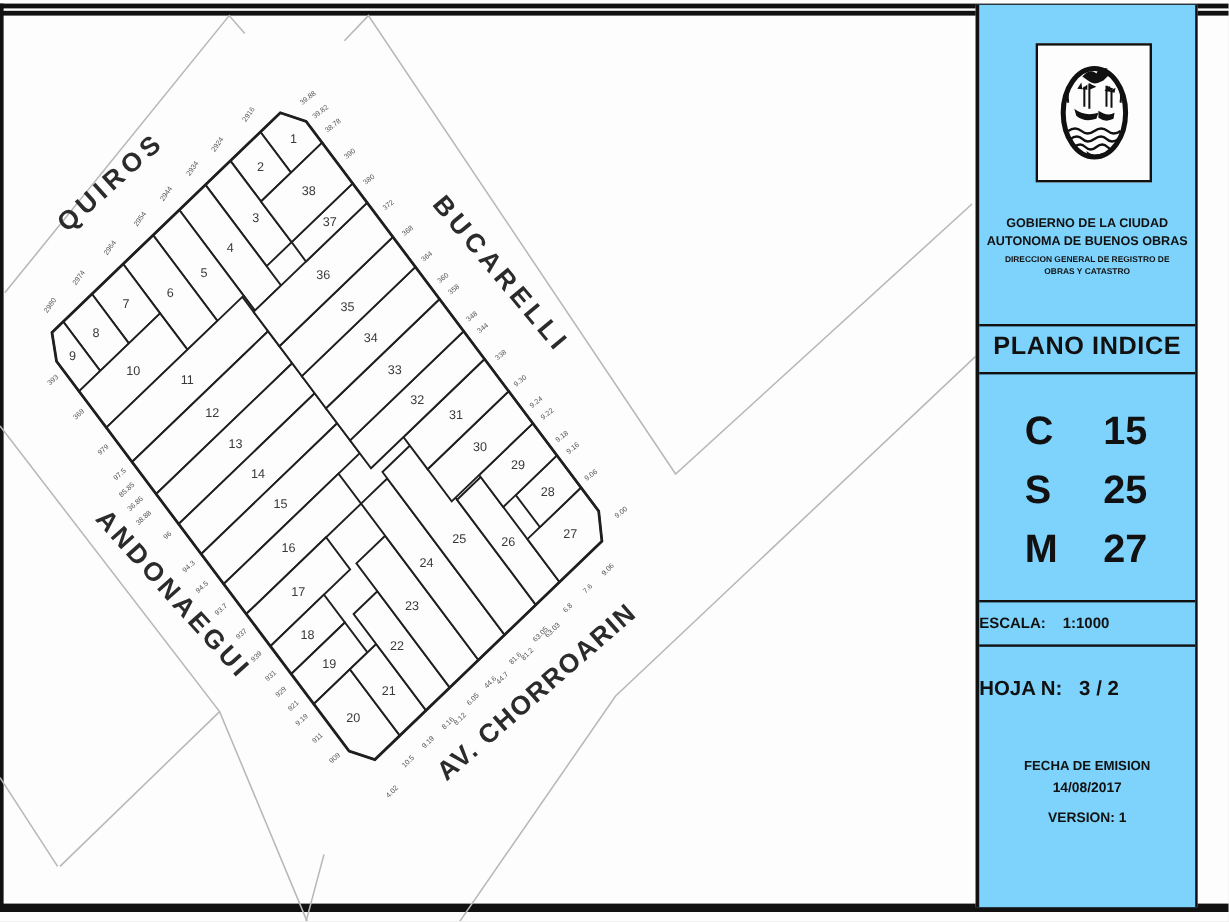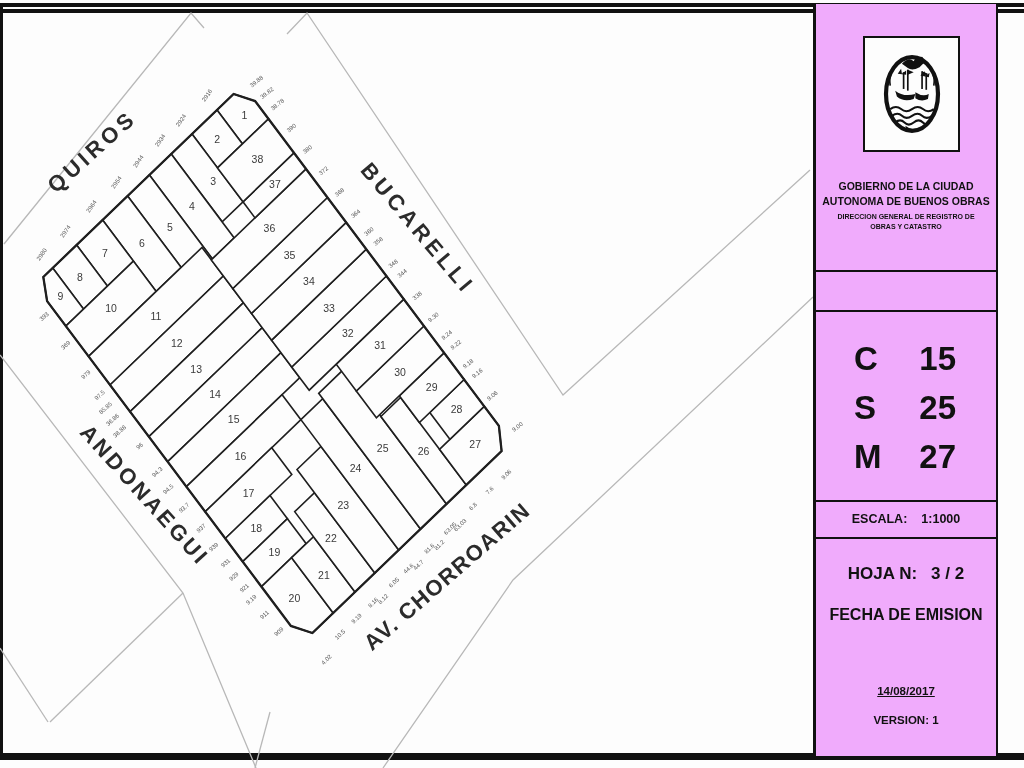--- a/index.html
+++ b/index.html
@@ -1,39 +1,39 @@
 <!DOCTYPE html>
 <html><head>
 <meta charset="utf-8">
 <style>
   html,body{margin:0;padding:0;background:#e8e8e8;}
   #page{position:relative;width:1024px;height:768px;background:#fdfdfd;overflow:hidden;
         font-family:"Liberation Sans",sans-serif;}
   .bar{position:absolute;background:#111;}
   
-  #sidebar{position:absolute;left:813px;top:4px;width:185px;height:752px;background:#f0abfc;
+  #sidebar{position:absolute;left:813px;top:4px;width:185px;height:752px;background:#7dd3fc;
            border-left:3px solid #111;border-right:2px solid #111;box-sizing:border-box;padding-left:40px;}
   .divider{position:absolute;left:0;right:0;height:2px;background:#111;}
   .sb-text{position:absolute;left:0;right:0;text-align:center;color:#111;font-weight:bold;}
   #emblem-box{position:absolute;left:47px;top:32px;width:93px;height:112px;border:2px solid #111;
               display:flex;align-items:center;justify-content:center;background:#fdfdfd;}
   #org1{top:176px;font-size:10.5px;}
   #org2{top:191px;font-size:10.5px;}
   #org3{top:209px;font-size:7px;}
   #org4{top:219px;font-size:7px;}
   #plano-title{top:273px;font-size:21px;letter-spacing:0.5px;}
   .code-row{position:absolute;left:38px;right:40px;display:flex;justify-content:space-between;
             font-weight:bold;font-size:33px;color:#111;}
-  .esc-row{position:absolute;left:0;right:0;display:flex;justify-content:center;gap:14px;
+  .esc-row{position:absolute;left:0;right:0;display:flex;justify-content:flex-start;gap:14px;
            font-weight:bold;color:#111;}
   #escala-row{top:508px;font-size:12.5px;}
   #hoja-row{top:560px;font-size:17px;}
-  #fecha-label{top:602px;font-size:16px;}
-  #fecha-value{top:681px;font-size:11.5px;text-decoration:underline;}
-  #version-line{top:710px;font-size:11.5px;}
+  #fecha-label{top:629px;font-size:11px;}
+  #fecha-value{top:647px;font-size:11.5px;}
+  #version-line{top:672px;font-size:11.5px;}
   svg text{font-family:"Liberation Sans",sans-serif;}
 </style>
 </head>
 <body>
 
 <div id="page">
 
   <div class="bar" style="left:0;top:3px;width:1024px;height:3.5px;"></div>
   <div class="bar" style="left:0;top:9px;width:1024px;height:3.5px;"></div>
   <div class="bar" style="left:0;top:753px;width:1024px;height:7px;"></div>
@@ -216,20 +216,21 @@
         <path d="M42,100 q7,6 16,2 q-5,7 -14,4 z" fill="#111"></path>
       </svg>
     </div>
 
     <div class="sb-text" id="org1">GOBIERNO DE LA CIUDAD</div>
     <div class="sb-text" id="org2">AUTONOMA DE BUENOS OBRAS</div>
     <div class="sb-text" id="org3">DIRECCION GENERAL DE REGISTRO DE</div>
     <div class="sb-text" id="org4">OBRAS Y CATASTRO</div>
 
     <div class="divider" style="top:266px;"></div>
+    <div class="sb-text" id="plano-title">PLANO INDICE</div>
     <div class="divider" style="top:306px;"></div>
 
     <div class="code-row" style="top:336px;">
       <span>C</span>
       <span>15</span>
     </div>
     <div class="code-row" style="top:385px;">
       <span>S</span>
       <span>25</span>
     </div>

